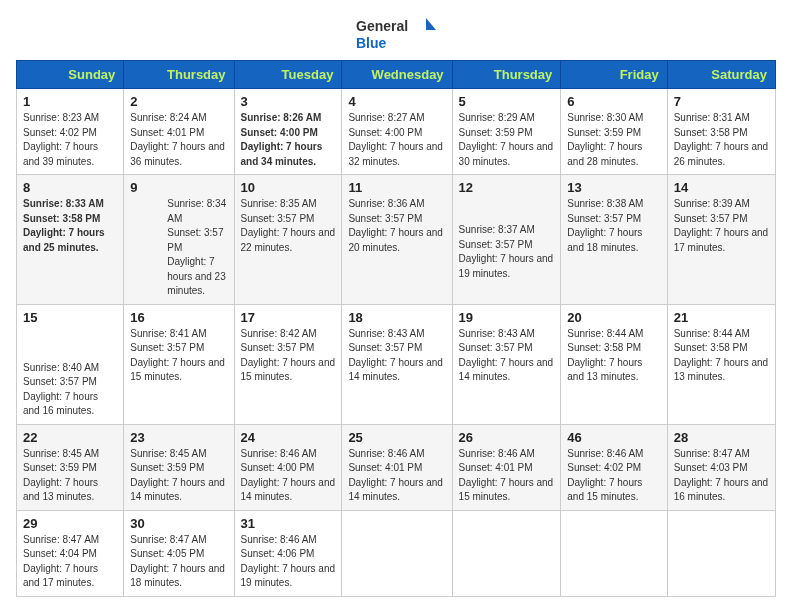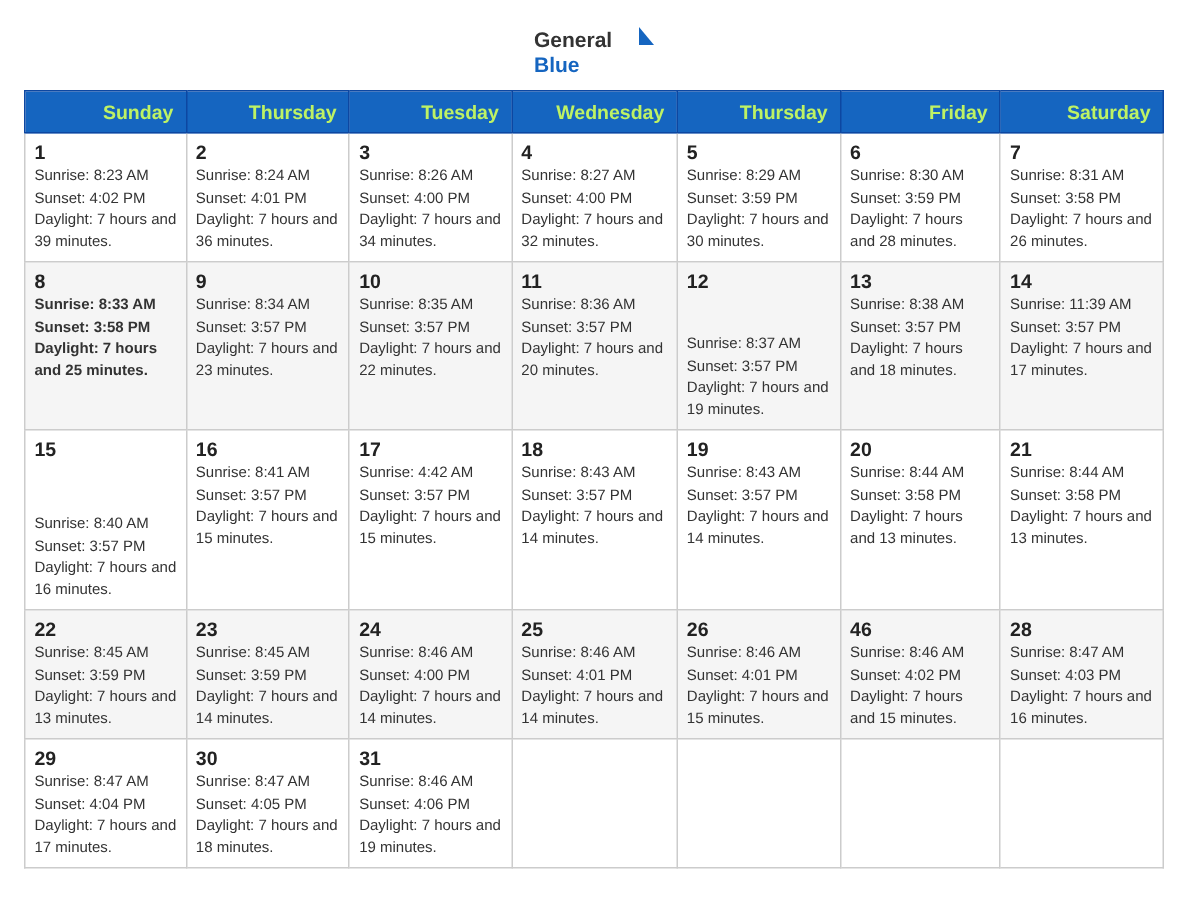--- a/index.html
+++ b/index.html
@@ -118,21 +118,21 @@
 Daylight: 7 hours and 39 minutes.</div>
         </td>
         <td>
           <span class="day-num">2</span>
           <div class="day-info" style="white-space: pre-line;">Sunrise: 8:24 AM
 Sunset: 4:01 PM
 Daylight: 7 hours and 36 minutes.</div>
         </td>
         <td>
           <span class="day-num">3</span>
-          <div class="day-info" style="white-space: pre-line;">Sunrise: 8:26 AM
+          <div class="day-info" style="white-space: pre-line; font-weight: bold;">Sunrise: 8:26 AM
 Sunset: 4:00 PM
 Daylight: 7 hours and 34 minutes.</div>
         </td>
         <td>
           <span class="day-num">4</span>
           <div class="day-info" style="white-space: pre-line;">Sunrise: 8:27 AM
 Sunset: 4:00 PM
 Daylight: 7 hours and 32 minutes.</div>
         </td>
         <td>
@@ -156,21 +156,21 @@
       </tr>
       <tr>
         <td>
           <span class="day-num">8</span>
           <div class="day-info" style="white-space: pre-line; font-weight: bold;">Sunrise: 8:33 AM
 Sunset: 3:58 PM
 Daylight: 7 hours and 25 minutes.</div>
         </td>
         <td>
           <span class="day-num">9</span>
-          <div class="day-info" style="white-space: pre-line;">Sunrise: 8:34 AM
+          <div class="day-info" style="white-space: pre-line; margin-left: 37px;">Sunrise: 8:34 AM
 Sunset: 3:57 PM
 Daylight: 7 hours and 23 minutes.</div>
         </td>
         <td>
           <span class="day-num">10</span>
           <div class="day-info" style="white-space: pre-line;">Sunrise: 8:35 AM
 Sunset: 3:57 PM
 Daylight: 7 hours and 22 minutes.</div>
         </td>
         <td>
@@ -186,41 +186,41 @@
 Daylight: 7 hours and 19 minutes.</div>
         </td>
         <td>
           <span class="day-num">13</span>
           <div class="day-info" style="white-space: pre-line;">Sunrise: 8:38 AM
 Sunset: 3:57 PM
 Daylight: 7 hours and 18 minutes.</div>
         </td>
         <td>
           <span class="day-num">14</span>
-          <div class="day-info" style="white-space: pre-line;">Sunrise: 11:39 AM
+          <div class="day-info" style="white-space: pre-line;">Sunrise: 8:39 AM
 Sunset: 3:57 PM
 Daylight: 7 hours and 17 minutes.</div>
         </td>
       </tr>
       <tr>
         <td>
           <span class="day-num">15</span>
           <div class="day-info" style="white-space: pre-line; margin-top: 36px;">Sunrise: 8:40 AM
 Sunset: 3:57 PM
 Daylight: 7 hours and 16 minutes.</div>
         </td>
         <td>
           <span class="day-num">16</span>
           <div class="day-info" style="white-space: pre-line;">Sunrise: 8:41 AM
 Sunset: 3:57 PM
 Daylight: 7 hours and 15 minutes.</div>
         </td>
         <td>
           <span class="day-num">17</span>
-          <div class="day-info" style="white-space: pre-line;">Sunrise: 4:42 AM
+          <div class="day-info" style="white-space: pre-line;">Sunrise: 8:42 AM
 Sunset: 3:57 PM
 Daylight: 7 hours and 15 minutes.</div>
         </td>
         <td>
           <span class="day-num">18</span>
           <div class="day-info" style="white-space: pre-line;">Sunrise: 8:43 AM
 Sunset: 3:57 PM
 Daylight: 7 hours and 14 minutes.</div>
         </td>
         <td>

